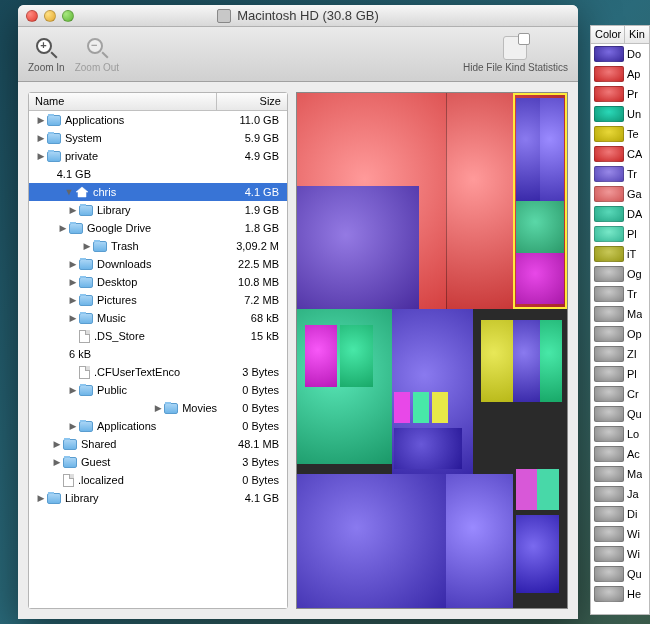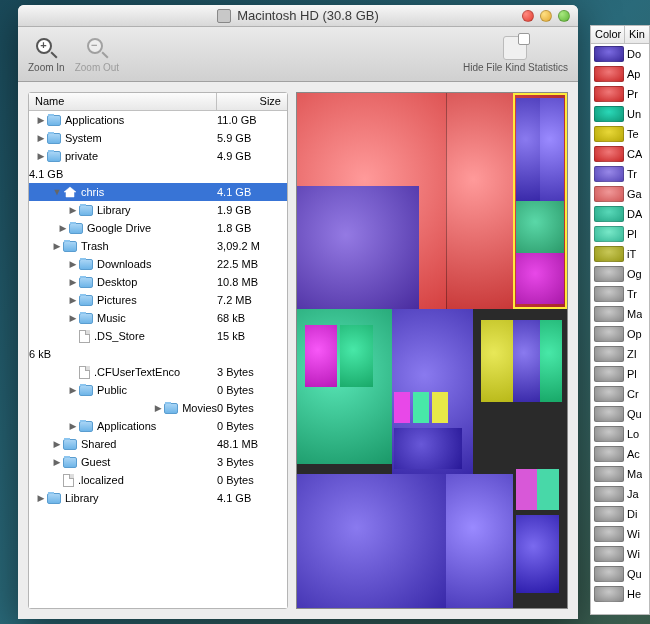--- a/index.html
+++ b/index.html
@@ -26,21 +26,20 @@
 }
 .titlebar {
   height: 22px;
   background: linear-gradient(#f7f7f7, #d8d8d8);
   border-bottom: 1px solid #b0b0b0;
   border-radius: 6px 6px 0 0;
   display: flex;
   align-items: center;
   padding: 1px 8px;
   position: relative;
-  justify-content: flex-end;
 }
 .traffic { display: flex; gap: 6px; }
 .traffic span { width: 12px; height: 12px; border-radius: 50%; display:inline-block; border: 0.5px solid rgba(0,0,0,0.2);}
 .red { background: radial-gradient(circle at 30% 30%, #ff8a80, #e33e32); }
 .yellow { background: radial-gradient(circle at 30% 30%, #ffe083, #e3a832); }
 .green { background: radial-gradient(circle at 30% 30%, #a8e87f, #5fb536); }
 .title-text { position:absolute; left:0; right:0; text-align:center; font-size:13px; color:#3a3a3a; display:flex; align-items:center; justify-content:center; gap:6px;}
 .disk-ico { width:14px; height:14px; background: #c8c8c8; border:1px solid #888; border-radius:2px; }
 .toolbar {
   height: 55px;
@@ -63,21 +62,21 @@
 
 .content { flex:1; display:flex; padding:10px; gap:8px; background:#ededed; }
 .tree-panel { width:260px; display:flex; flex-direction:column; border:1px solid #b5b5b5; background:#fff; border-radius:3px;}
 .tree-header { display:flex; background:linear-gradient(#fcfcfc,#e8e8e8); border-bottom:1px solid #c0c0c0; height:18px; font-size:11px;}
 .tree-header .col-name { flex:1; padding:2px 6px; border-right:1px solid #c0c0c0;}
 .tree-header .col-size { width:70px; padding:2px 6px; text-align:right;}
 .tree-body { flex:1; overflow:hidden; background:#fff;}
 .row { display:flex; align-items:center; height:18px; font-size:11px; }
 .row.selected { background:#3874d6; color:#fff; }
 .row .name-cell { flex:1; display:flex; align-items:center; overflow:hidden; white-space:nowrap;}
-.row .size-cell { width:70px; text-align:left; padding-right:8px;}
+.row .size-cell { width:70px; text-align:right; padding-right:8px;}
 .disclosure { width:12px; display:inline-flex; justify-content:center; font-size:9px; color:#666;}
 .disclosure.open::before { content:'▼'; }
 .disclosure.closed::before { content:'▶'; }
 .disclosure.none { visibility:hidden; }
 .folder-icon { width:14px; height:11px; background:linear-gradient(#a8d4f5,#6eb5e8); border-radius:2px; margin-right:4px; position:relative; border:0.5px solid #5a9dd0;}
 .folder-icon::before{content:'';position:absolute;top:-3px;left:0;width:6px;height:3px;background:#8cc5ef;border-radius:1px 1px 0 0;}
 .home-icon { width:14px; height:12px; margin-right:4px; position:relative;}
 .home-icon svg{width:14px;height:12px;}
 .file-icon { width:11px; height:13px; background:#fff; border:1px solid #aaa; margin-right:4px; position:relative;}
 .file-icon::after{content:'';position:absolute;right:-1px;top:-1px;width:4px;height:4px;background:#ddd;border-left:1px solid #aaa;border-bottom:1px solid #aaa;}
@@ -170,21 +169,21 @@
               <span class="disclosure closed"></span>
               <span class="folder-icon"></span>
               <span>private</span>
             </div>
             <div class="size-cell">4.9 GB</div>
           </div>
           <div class="row">
             <div class="size-cell">4.1 GB</div>
           </div>
           <div class="row selected">
-            <div class="name-cell" style="padding-left: 22px;">
+            <div class="name-cell" style="padding-left: 34px;">
               <span class="disclosure open"></span>
               <span class="home-icon"><svg viewBox="0 0 14 12">
                   <path d="M7 1 L13 6 L11 6 L11 11 L3 11 L3 6 L1 6 Z" fill="#fff" stroke="#fff" stroke-width="0.5"></path>
                 </svg></span>
               <span>chris</span>
             </div>
             <div class="size-cell">4.1 GB</div>
           </div>
           <div class="row">
             <div class="name-cell" style="padding-left: 38px;">
@@ -196,21 +195,21 @@
           </div>
           <div class="row">
             <div class="name-cell" style="padding-left: 28px;">
               <span class="disclosure closed"></span>
               <span class="folder-icon"></span>
               <span>Google Drive</span>
             </div>
             <div class="size-cell">1.8 GB</div>
           </div>
           <div class="row">
-            <div class="name-cell" style="padding-left: 22px;">
+            <div class="name-cell" style="padding-left: 52px;">
               <span class="disclosure closed"></span>
               <span class="folder-icon"></span>
               <span>Trash</span>
             </div>
             <div class="size-cell">3,09.2 M</div>
           </div>
           <div class="row">
             <div class="name-cell" style="padding-left: 38px;">
               <span class="disclosure closed"></span>
               <span class="folder-icon"></span>

